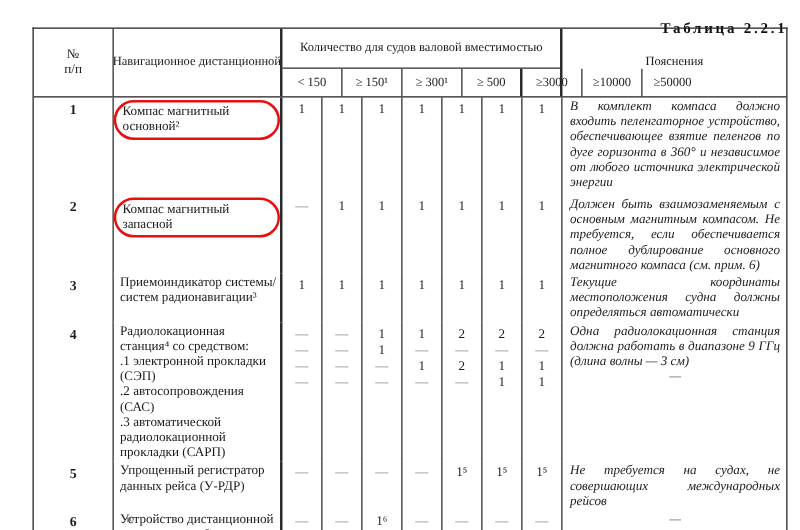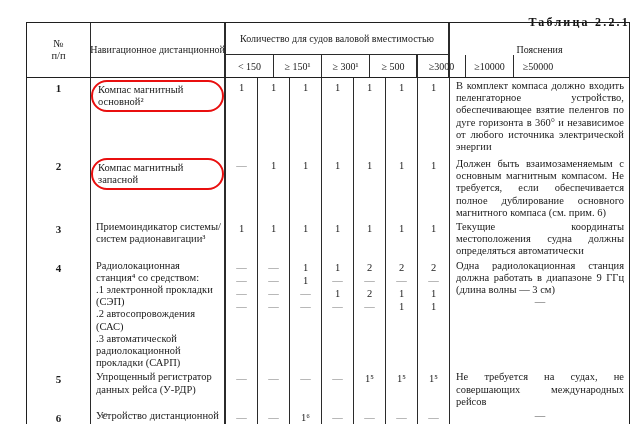--- a/index.html
+++ b/index.html
@@ -32,21 +32,21 @@
   .h-ton:last-child { border-right:none; }
   .tbody { flex:1; display:flex; flex-direction:column; }
   .trow { display:flex; flex:none; }
   .trow .c-num { text-align:center; font-weight:bold; font-size:11px; padding-top:4px; }
   .trow .c-equip { padding-top:2px; font-size:10.5px; }
   .equip-line { padding:0 3px 0 5px; line-height:12.2px;border-radius:16px; }
   .redbox { border:2.5px solid var(--red); padding:2px 3px 2px 5px; line-height:12.2px; }
   .trow .c-v { text-align:center; font-size:10.5px; padding-top:3px; }
   .vline { line-height:13.2px; }
   .vline.dash { color:var(--dash); }
-  .trow .c-expl { padding:2px 5px 0 6px; font-size:10.5px; }
+  .trow .c-expl { padding:2px 5px 0 6px; font-size:10.5px;font-style:italic; }
   .expl-p { line-height:12.2px; text-align:justify; }
   .expl-p.centerdash { text-align:center; color:#555; }
   .cutoff-sup { position:absolute; left:70px; top:412px; font-size:9px; color:#4a4a4a;margin-left:31px; }
 </style>
 </head>
 <body>
 
 <div class="page">
   <div class="doc-title">Таблица 2.2.1</div>
 

